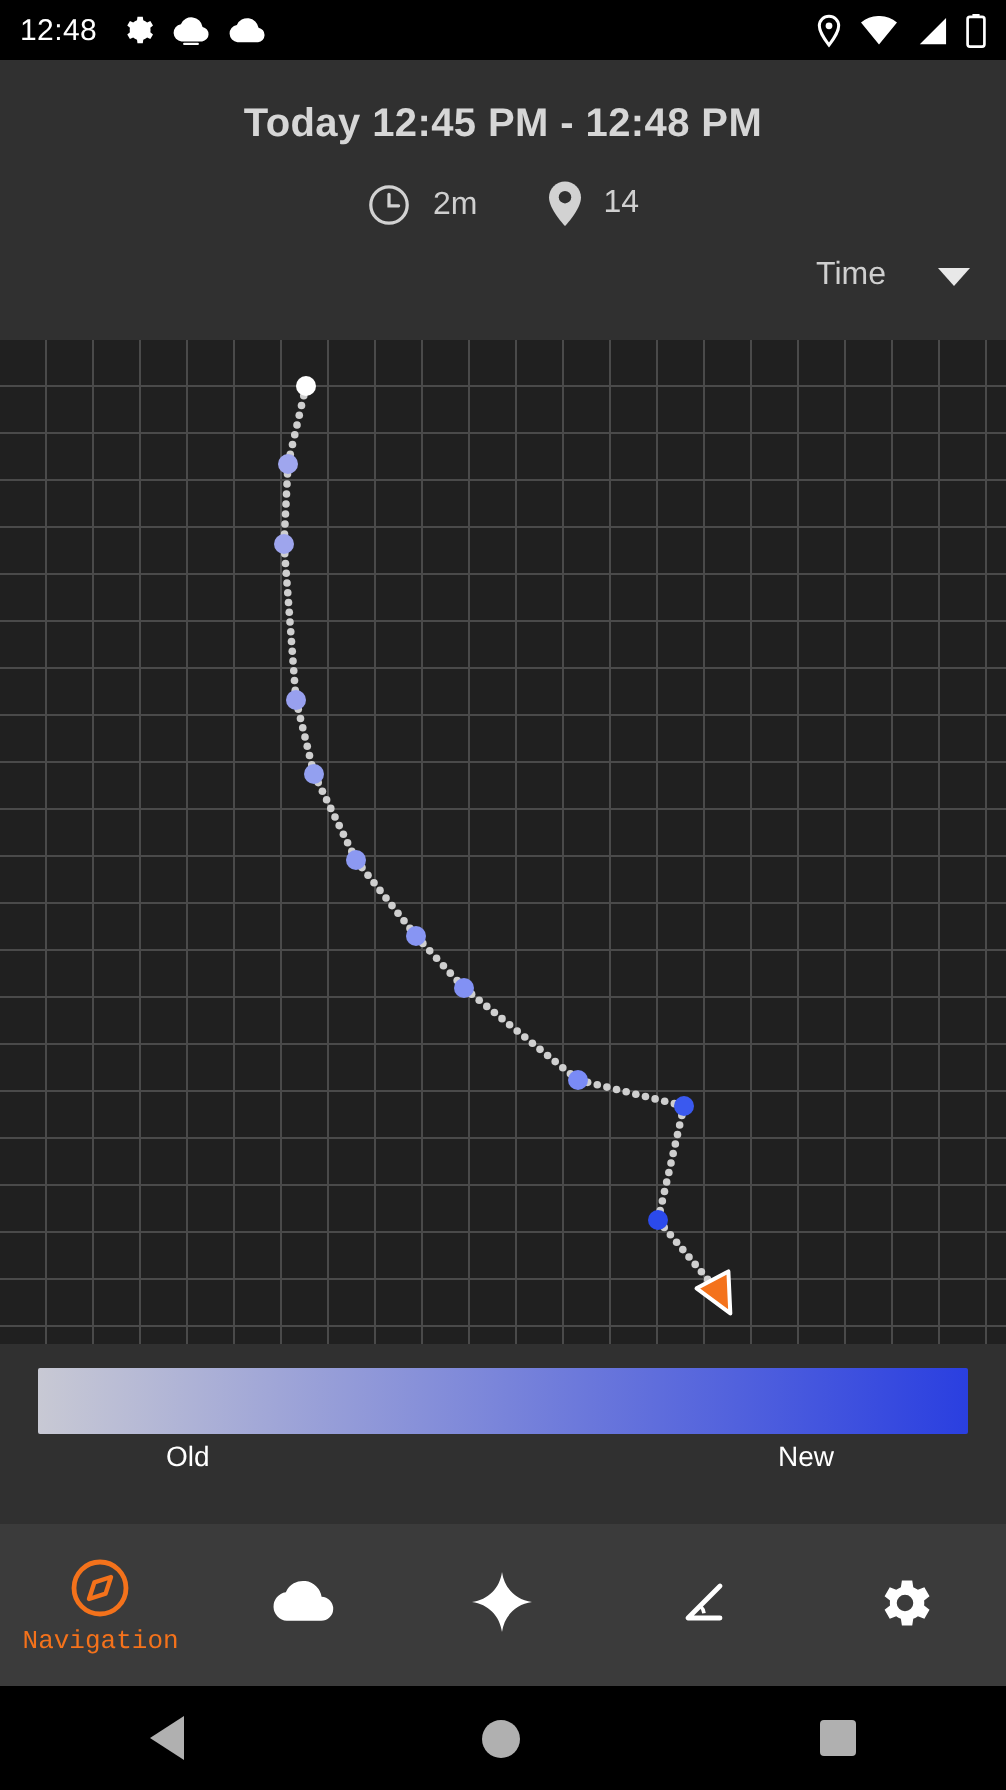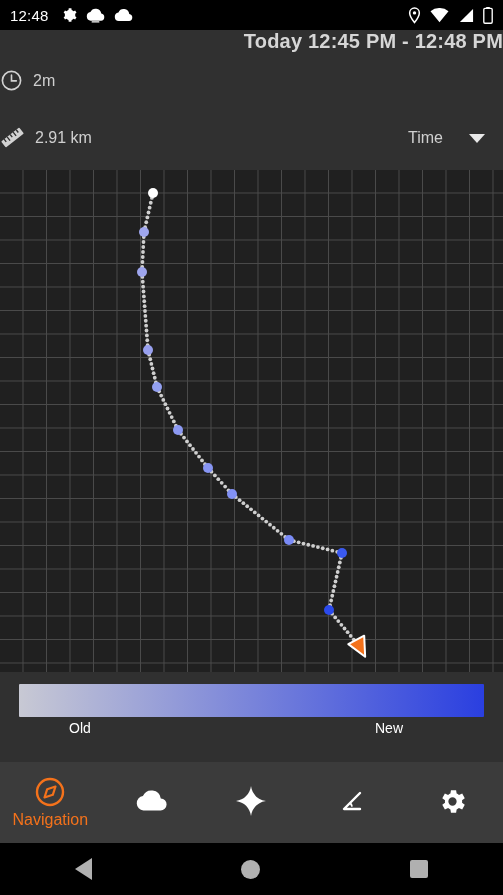--- a/index.html
+++ b/index.html
@@ -20,26 +20,26 @@
   .sb-left-icons { display: flex; align-items: center; gap: 9px; margin-left: 12px; }
   .sb-right { margin-left: auto; display: flex; align-items: center; gap: 9px; }
   .sb-icon { display: block; }
 
   
   .header {
     position: absolute; top: 30px; left: 0; width: 503px; height: 140px;
     background: #303030;
   }
   .title {
-    text-align: right; color: #d6d6d6; font-size: 20px; font-weight: bold;
-    letter-spacing: .2px;
+    text-align: center; color: #d6d6d6; font-size: 20px; font-weight: bold;
+    padding-top: 21px; letter-spacing: .2px;
   }
   .stats {
-    display: flex; justify-content: center; align-items: flex-start;
-    gap: 34px; margin-top: 16px; flex-direction: column;
+    display: flex; justify-content: center; align-items: flex-end;
+    gap: 34px; margin-top: 16px;
   }
   .stat { display: flex; align-items: center; gap: 10px; }
   .stat-val { color: #cfcfcf; font-size: 16px; }
   .dropdown {
     position: absolute; right: 18px; top: 99px;
     display: flex; align-items: center; gap: 26px;
   }
   .dd-label { color: #cfcfcf; font-size: 16px; }
   .caret {
     width: 0; height: 0; border-left: 8px solid transparent;
@@ -62,35 +62,35 @@
   
   .legend {
     position: absolute; top: 672px; left: 0; width: 503px; height: 90px;
     background: #303030;
   }
   .legend-bar {
     position: absolute; top: 12px; left: 19px; width: 465px; height: 33px;
     border-radius: 1px;
   }
   .legend-labels {
-    position: absolute; top: 48px; left: 5px; width: 465px; height: 22px;
+    position: absolute; top: 48px; left: 19px; width: 465px; height: 22px;
   }
   .legend-old { position: absolute; left: 64px; color: #fff; font-size: 14px; }
   .legend-new { position: absolute; left: 370px; color: #fff; font-size: 14px; }
 
   
   .bottomnav {
     position: absolute; top: 762px; left: 0; width: 503px; height: 81px;
     background: #3b3b3b; display: flex; align-items: center;
   }
   .navitem {
     flex: 1; display: flex; flex-direction: column;
     align-items: center; justify-content: center; gap: 3px; height: 100%;
   }
-  .navitem .lbl { color: #f4721b; font-size: 16px; }
+  .navitem .lbl { color: #f4721b; font-size: 13px; font-family: Liberation Mono, monospace; }
 
   
   .sysnav {
     position: absolute; top: 843px; left: 0; width: 503px; height: 52px;
     background: #000; display: flex; align-items: center; justify-content: space-around;
   }
   .sys-back { width: 0; height: 0; border-top: 11px solid transparent;
     border-bottom: 11px solid transparent; border-right: 17px solid #b0b0b0; }
   .sys-home { width: 19px; height: 19px; border-radius: 50%; background: #b0b0b0; }
   .sys-recent { width: 18px; height: 18px; background: #b0b0b0; border-radius: 2px; }
@@ -137,31 +137,20 @@
 
     <div class="stats">
       <div class="stat">
         <svg width="23" height="23" viewBox="0 0 24 24">
           <circle cx="12" cy="12" r="9.5" fill="none" stroke="#d2d2d2" stroke-width="1.7"></circle>
           <path d="M12 6.4v6h5" fill="none" stroke="#d2d2d2" stroke-width="1.7" stroke-linecap="round"></path>
         </svg>
         <span class="stat-val">2m</span>
       </div>
 
-      <div class="stat">
-        <svg width="25" height="23" viewBox="0 0 26 24">
-          <g transform="rotate(-38 13 12)">
-            <rect x="1" y="8" width="24" height="8" fill="#d2d2d2" rx="1"></rect>
-            <g stroke="#303030" stroke-width="1.4">
-              <path d="M5 8v3.6M9 8v5M13 8v3.6M17 8v5M21 8v3.6"></path>
-            </g>
-          </g>
-        </svg>
-        <span class="stat-val">2.91 km</span>
-      </div>
 
       <div class="stat">
         <svg width="19" height="24" viewBox="0 0 18 24">
           <path fill="#d2d2d2" d="M9 .8C4.6.8 1 4.4 1 8.8c0 5.9 8 14.3 8 14.3s8-8.4 8-14.3C17 4.4 13.4.8 9 .8z"></path>
           <circle cx="9" cy="8.6" r="3.1" fill="#303030"></circle>
         </svg>
         <span class="stat-val">14</span>
       </div>
     </div>
 

